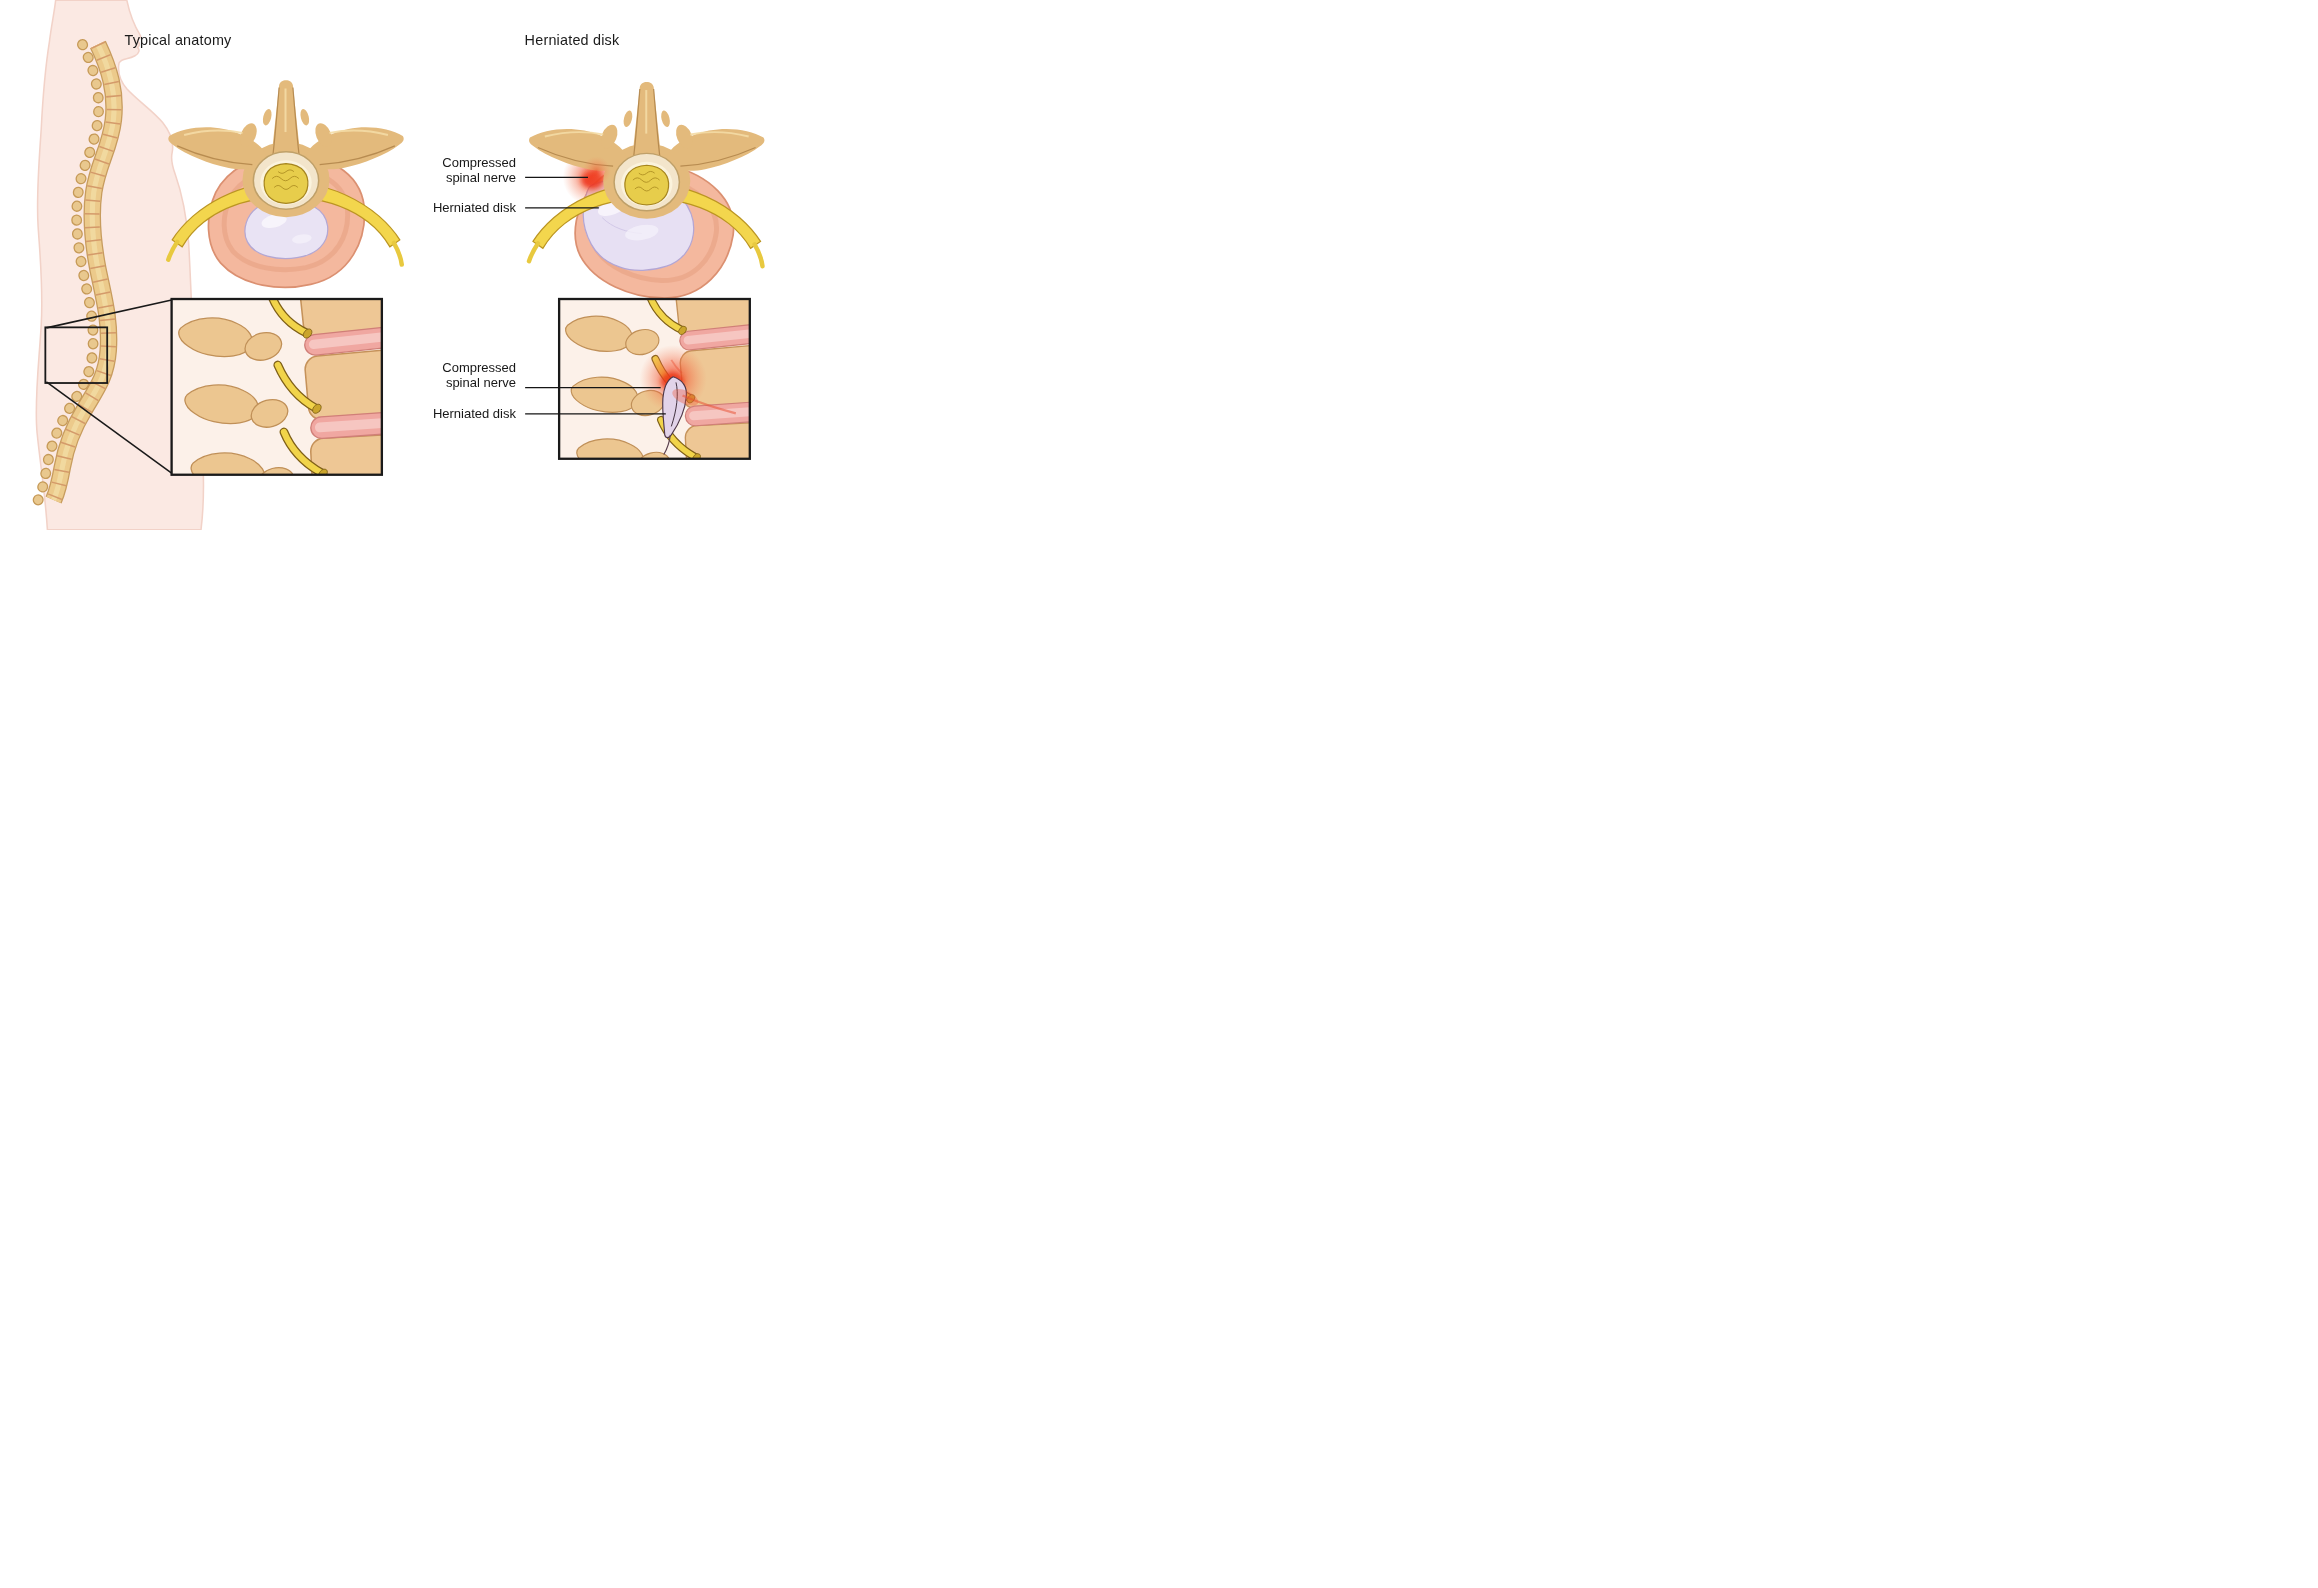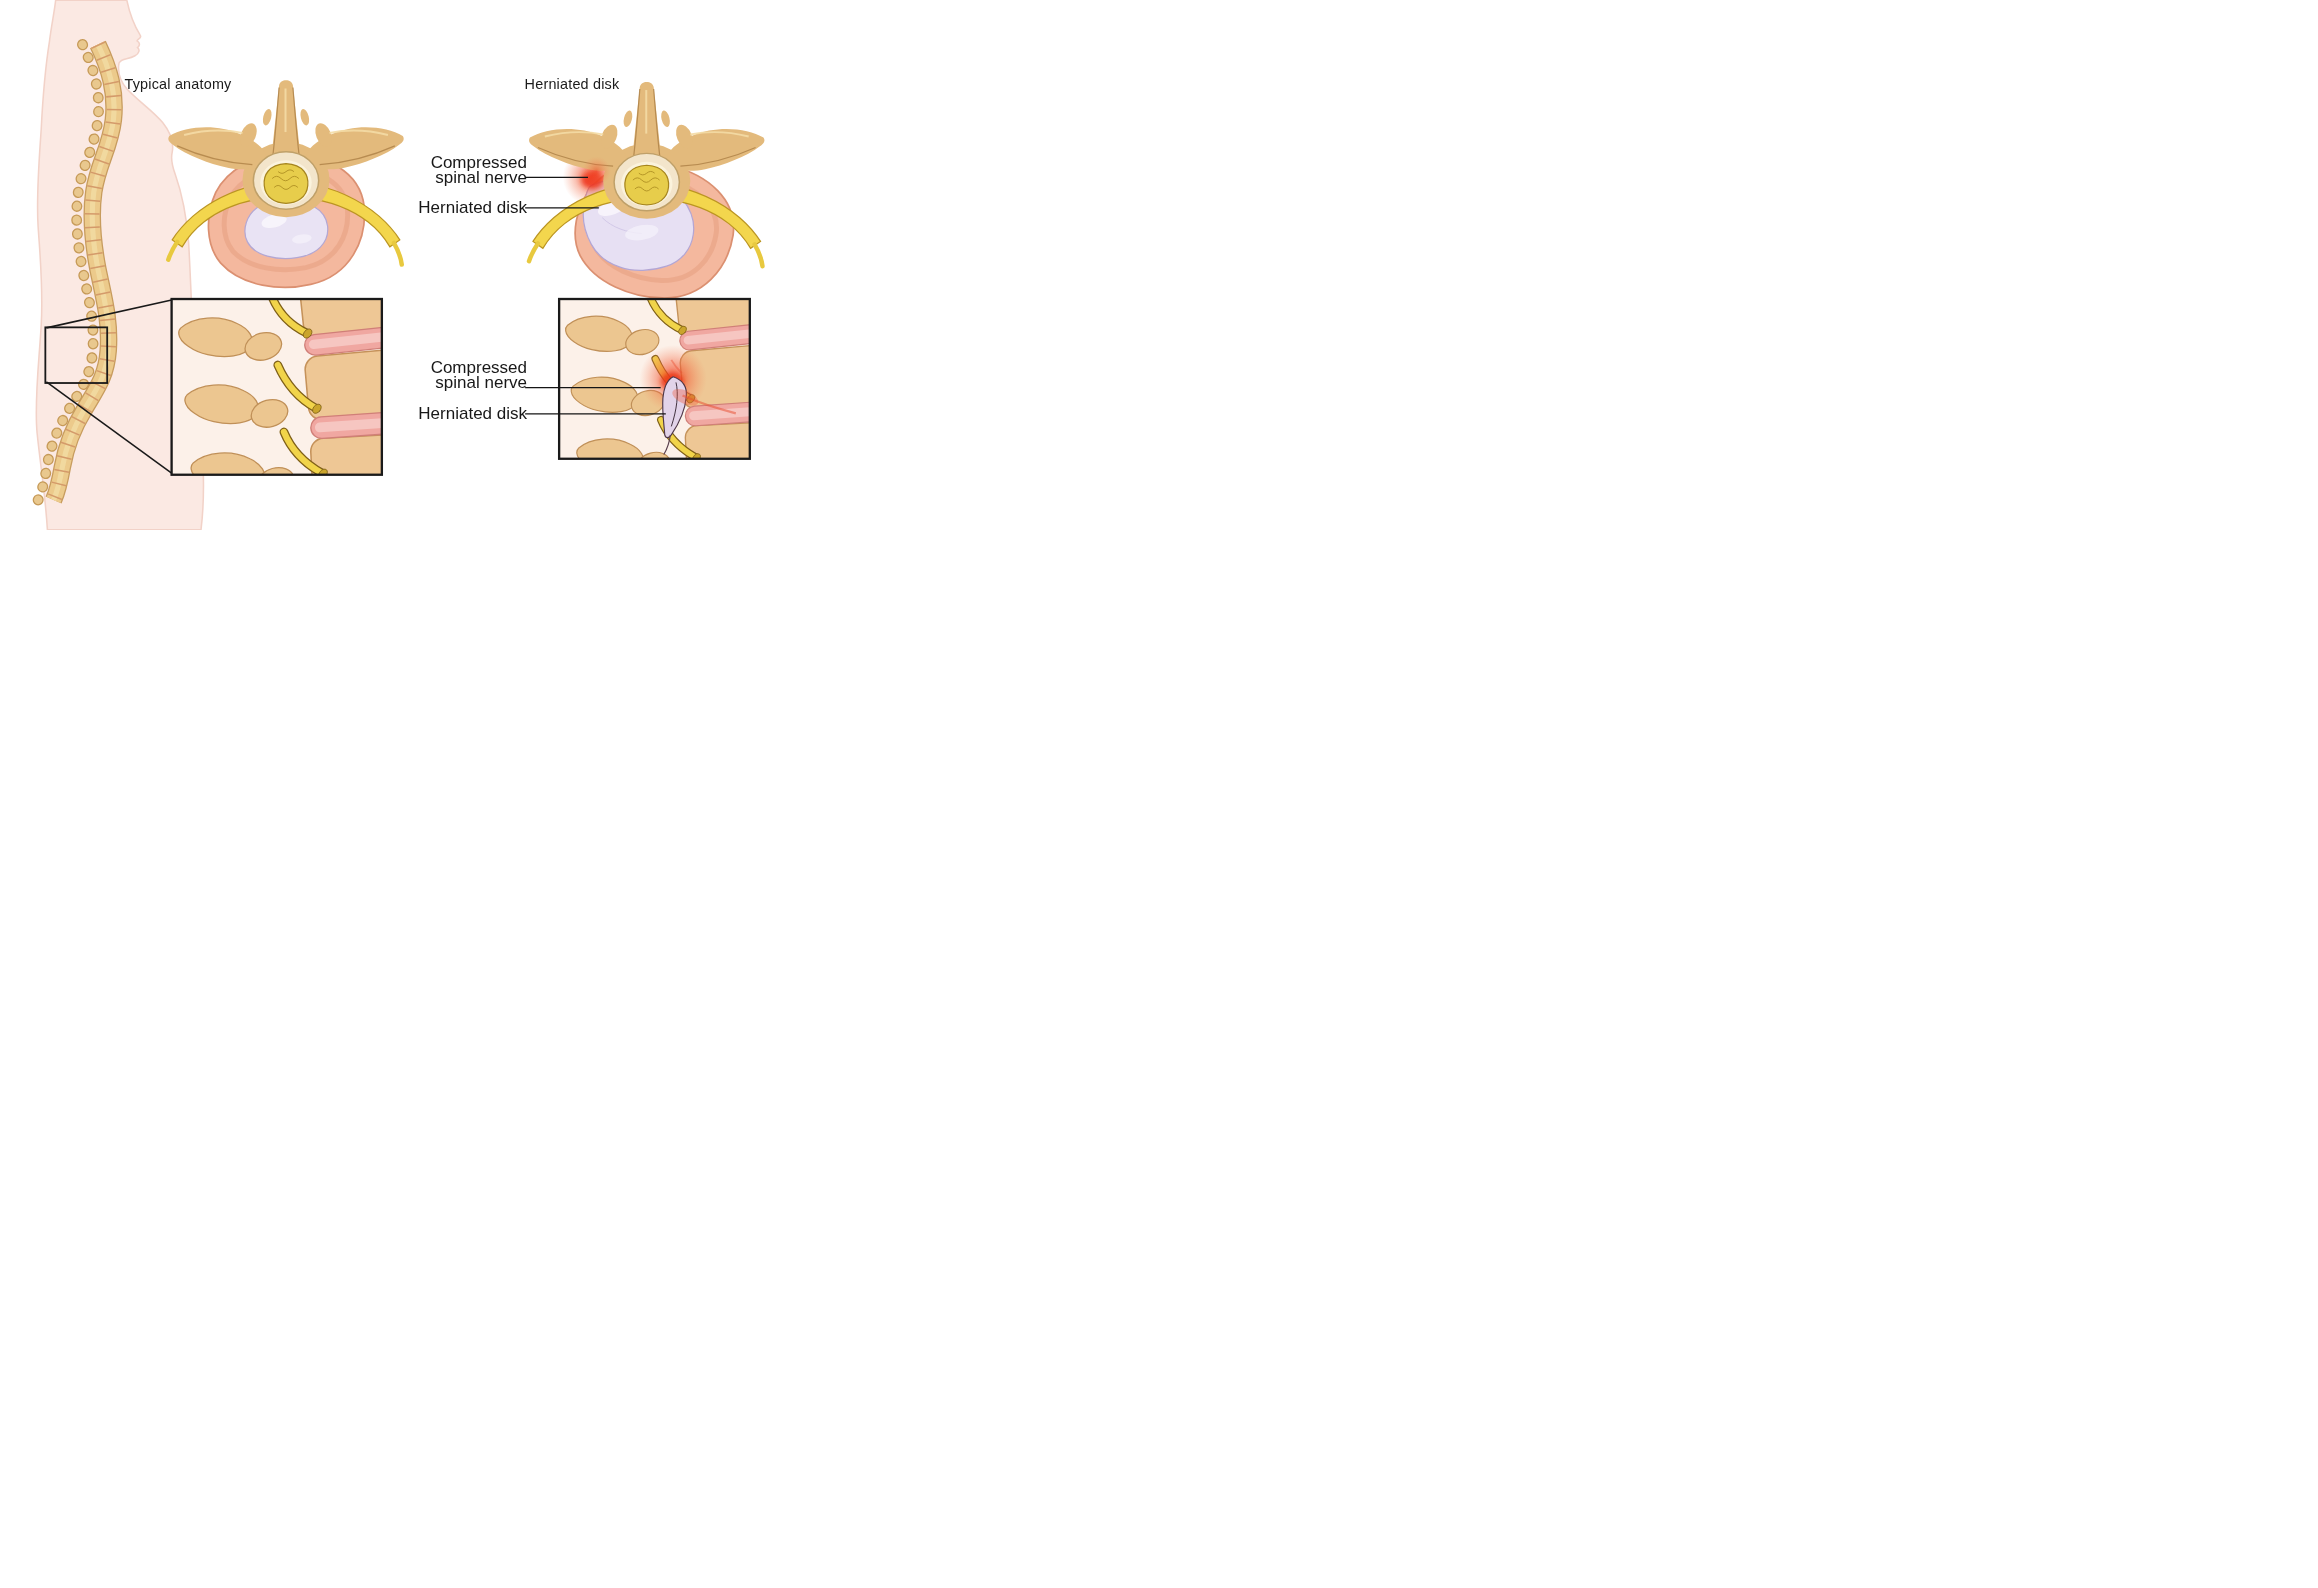--- a/index.html
+++ b/index.html
@@ -3,27 +3,27 @@
 <meta charset="utf-8">
 <style>
   html,body{margin:0;padding:0;background:#ffffff;}
   .stage{
     position:relative;width:773px;height:530px;background:#ffffff;
     overflow:hidden;font-family:"Liberation Sans",sans-serif;
   }
   svg.art{position:absolute;left:0;top:0;width:773px;height:530px;}
   .title{
     position:absolute;top:32px;width:206px;text-align:center;
-    font-size:14.4px;color:#1b1b1b;letter-spacing:0.2px;margin-top:44px;
+    font-size:14.4px;color:#1b1b1b;letter-spacing:0.2px;
   }
   .title.left{left:75px;}
   .title.right{left:469px;}
   .label{
-    position:absolute;left:372px;width:155px;text-align:right;
-    font-size:17px;line-height:15px;color:#181818;white-space:pre-line;
+    position:absolute;left:361px;width:155px;text-align:right;
+    font-size:13px;line-height:15px;color:#181818;white-space:pre-line;
   }
   .label.axial-nerve{top:155px;}
   .label.axial-disk{top:200px;}
   .label.lat-nerve{top:360px;}
   .label.lat-disk{top:406px;}
 </style>
 </head>
 <body>
 
 <div class="stage">

